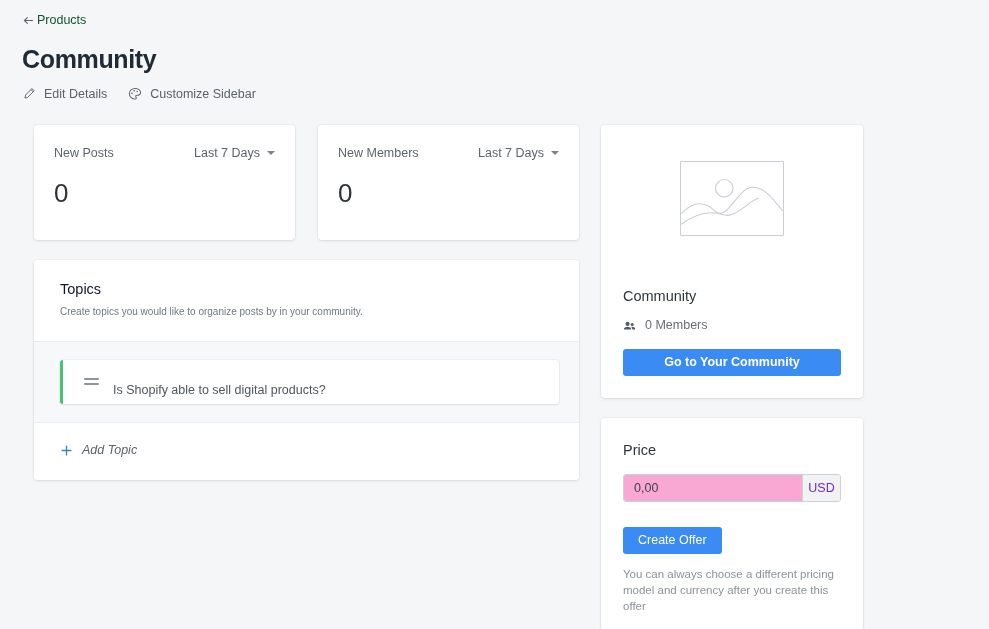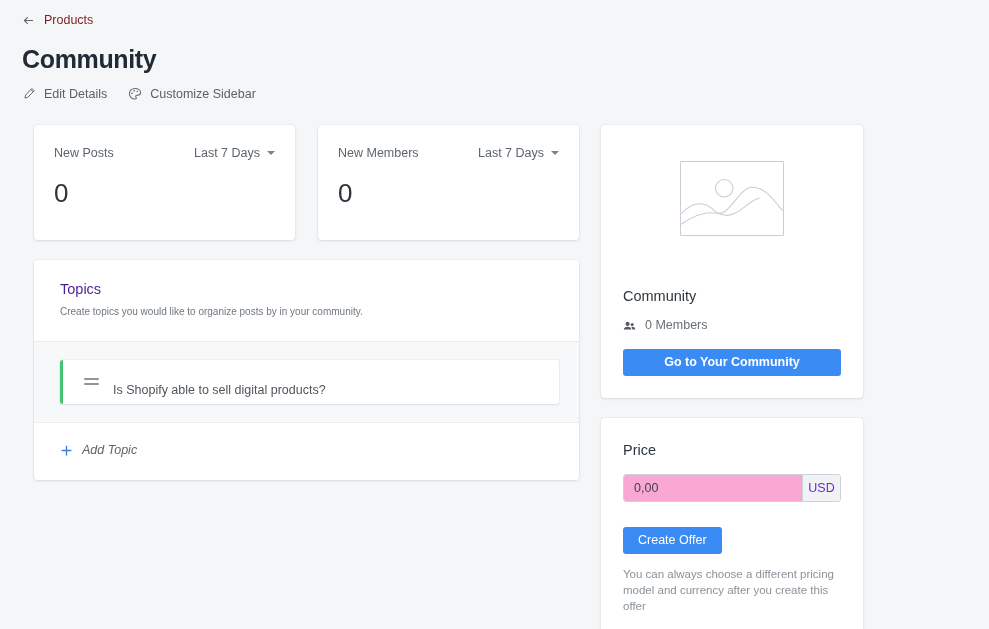--- a/index.html
+++ b/index.html
@@ -25,23 +25,23 @@
   }
 
   
   .header {
     padding: 10px 0 0 22px;
   }
 
   .back-link {
     display: inline-flex;
     align-items: center;
-    gap: 9px;
-    font-size: 12.5px;
-    color: #7f1d1d;
+    gap: 2px;
+    font-size: 12.5px;
+    color: #14532d;
     cursor: pointer;
     line-height: 16px;
     padding: 2px 0;
   }
   .back-link .arrow-icon {
     display: inline-flex;
     width: 13px;
     height: 13px;
     color: #60666d;
   }
@@ -147,21 +147,21 @@
   .topics-card {
     margin-top: 20px;
     overflow: hidden;
   }
   .topics-head {
     padding: 19px 20px 21px 26px;
     background: #ffffff;
   }
   .topics-title {
     font-size: 14.5px;
-    color: #4c1d95;
+    color: #0f172a;
     line-height: 20px;
   }
   .topics-sub {
     margin-top: 4px;
     font-size: 10px;
     color: #707880;
     line-height: 17px;
   }
 
   .topics-body {

